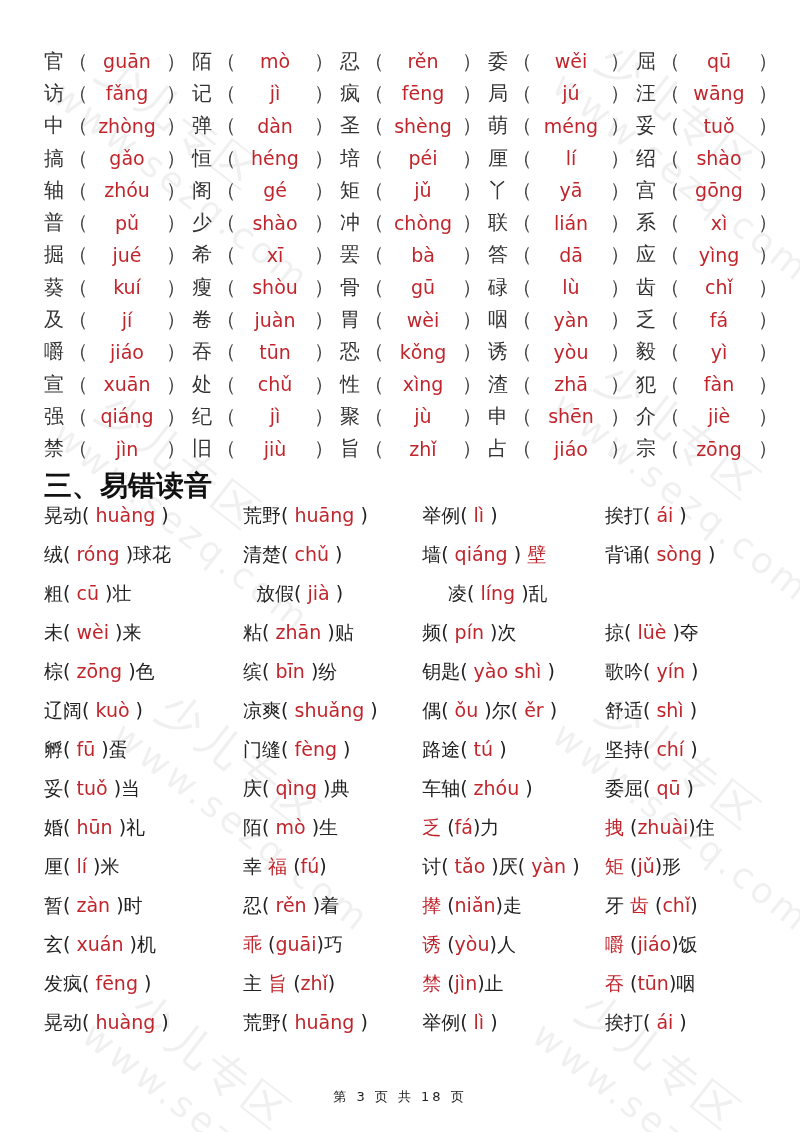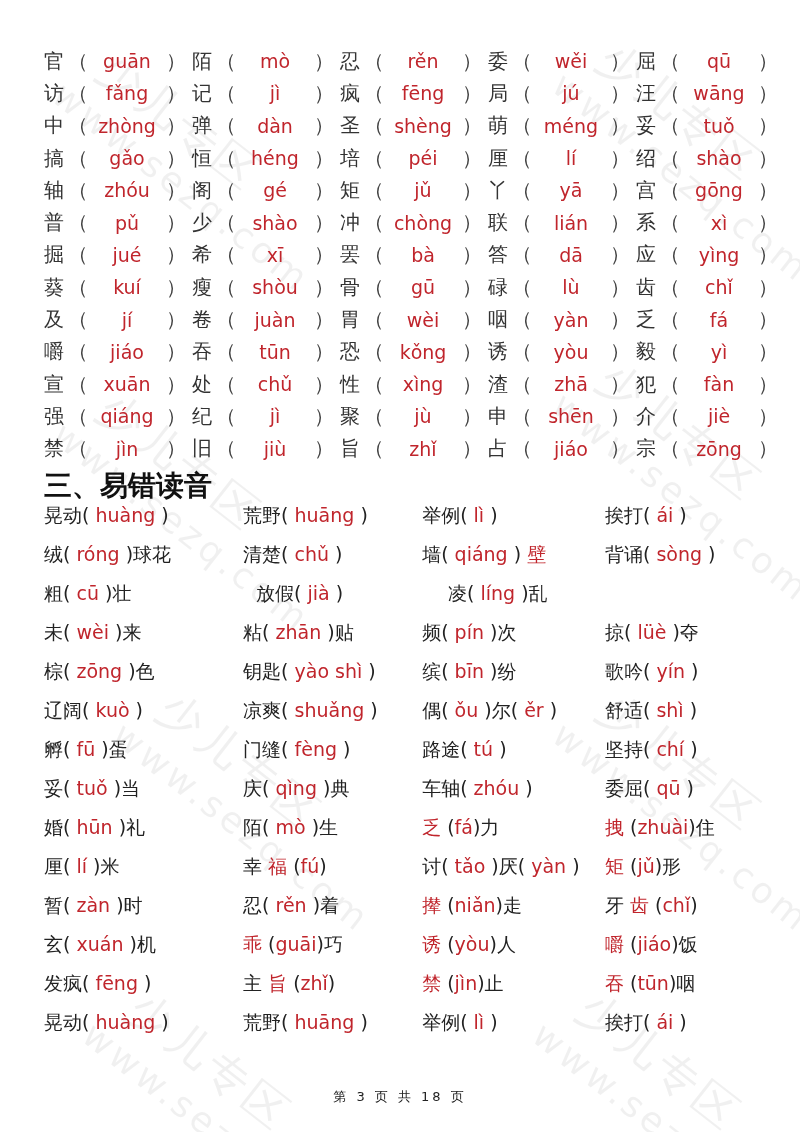--- a/index.html
+++ b/index.html
@@ -482,22 +482,22 @@
       <div class="wcell">凌(<span class="red"> líng </span>)乱</div>
     </div>
     <div class="wrow">
       <div class="wcell">未(<span class="red"> wèi </span>)来</div>
       <div class="wcell">粘(<span class="red"> zhān </span>)贴</div>
       <div class="wcell">频(<span class="red"> pín </span>)次</div>
       <div class="wcell">掠(<span class="red"> lüè </span>)夺</div>
     </div>
     <div class="wrow">
       <div class="wcell">棕(<span class="red"> zōng </span>)色</div>
+      <div class="wcell">缤(<span class="red"> bīn </span>)纷</div>
       <div class="wcell">钥匙(<span class="red"> yào shì </span>)</div>
-      <div class="wcell">缤(<span class="red"> bīn </span>)纷</div>
       <div class="wcell">歌吟(<span class="red"> yín </span>)</div>
     </div>
     <div class="wrow">
       <div class="wcell">辽阔(<span class="red"> kuò </span>)</div>
       <div class="wcell">凉爽(<span class="red"> shuǎng </span>)</div>
       <div class="wcell">偶(<span class="red"> ǒu </span>)尔(<span class="red"> ěr </span>)</div>
       <div class="wcell">舒适(<span class="red"> shì </span>)</div>
     </div>
     <div class="wrow">
       <div class="wcell">孵(<span class="red"> fū </span>)蛋</div>

